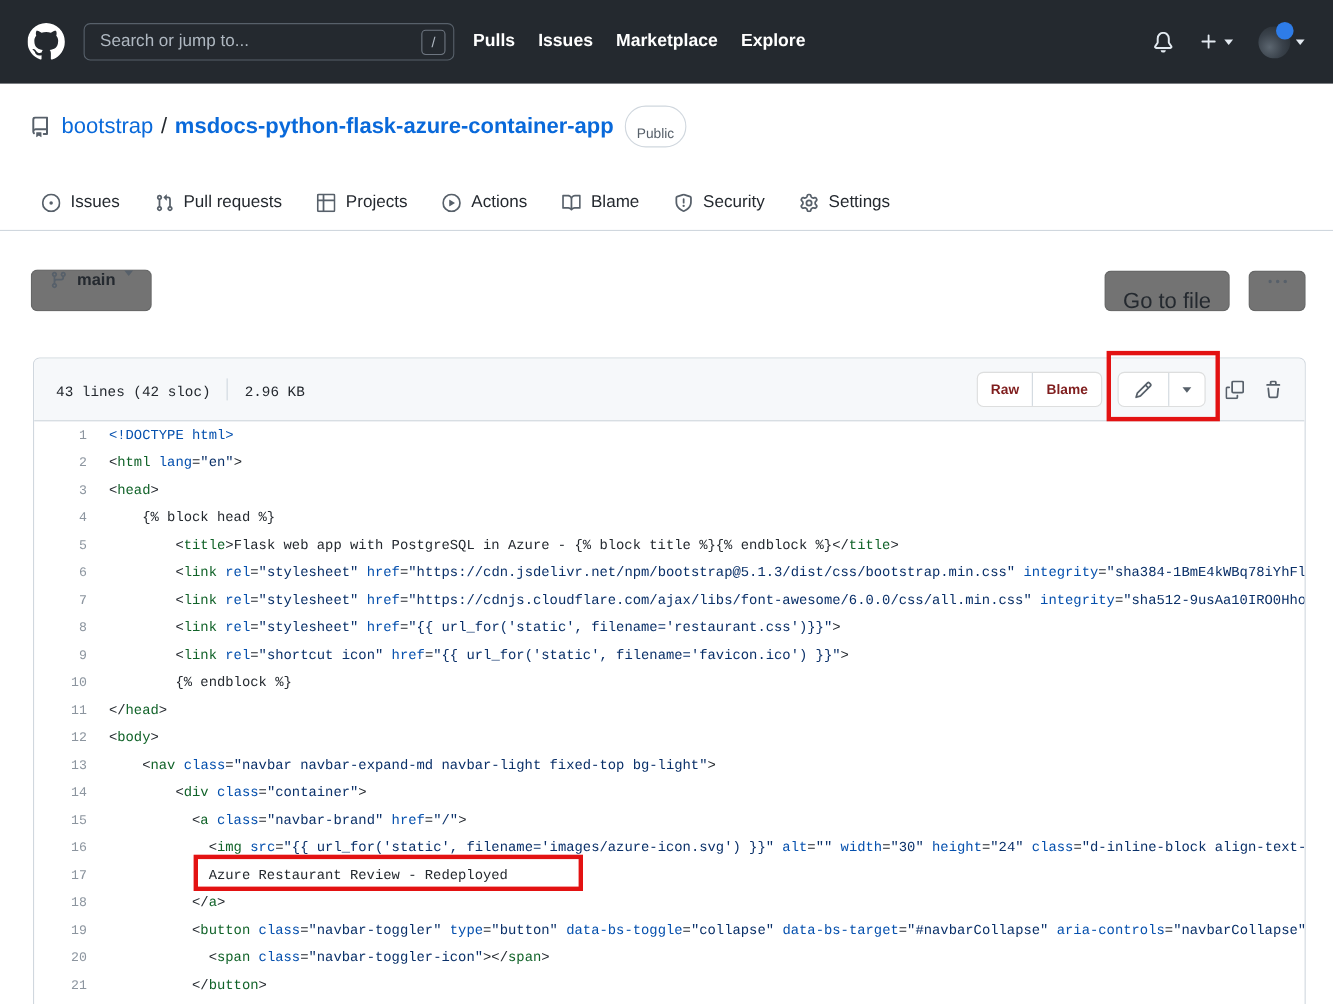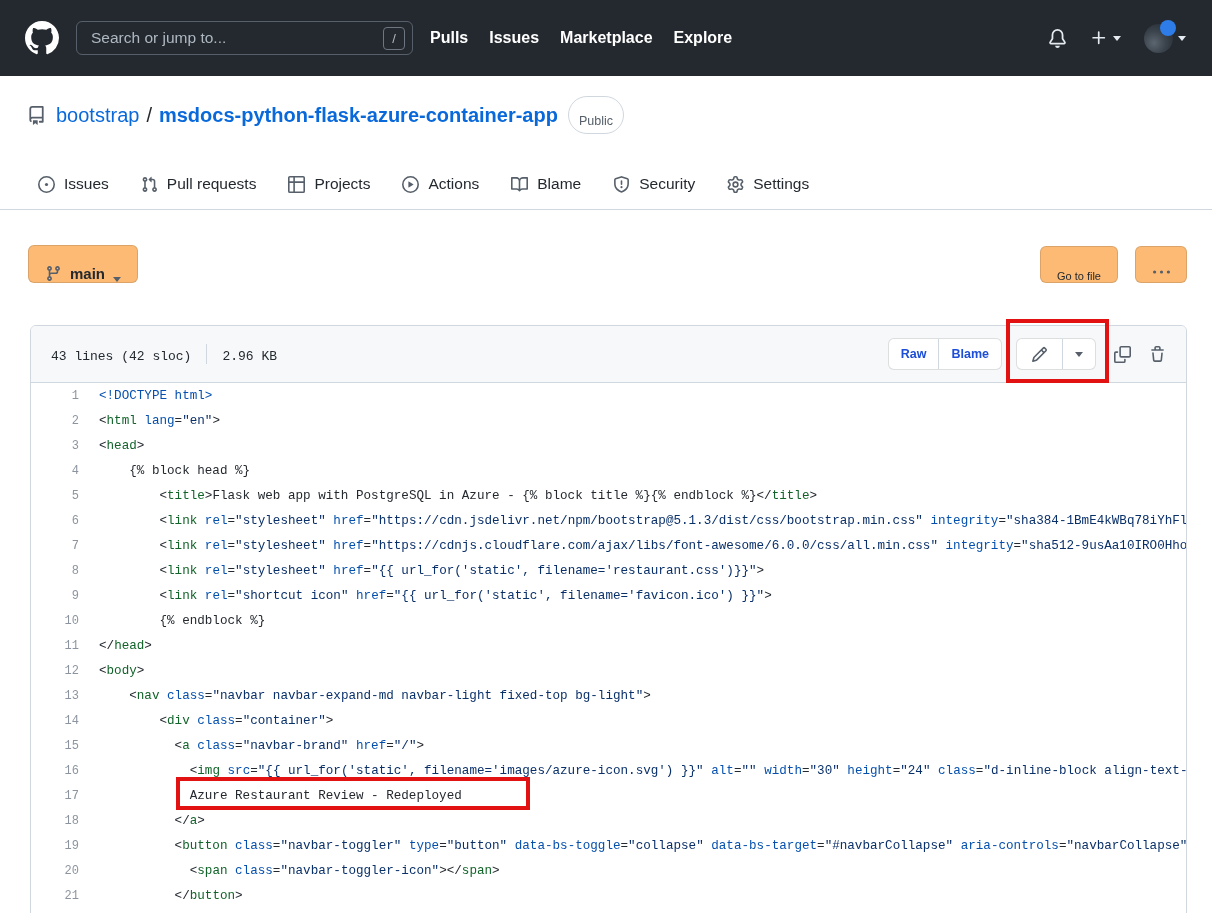--- a/index.html
+++ b/index.html
@@ -47,44 +47,44 @@
   .tabs-row { display:flex; padding:0 22px; margin-top:33px; border-bottom:1px solid #d0d7de; }
   .tab { display:flex; align-items:center; gap:9px; padding:13px 16px 16px; font-size:15.5px;
     color:#24292f; position:relative; cursor:pointer; white-space:nowrap; }
   .tab svg { color:#57606a; flex:none; }
   .tab.active { font-weight:700; }
   .tab.active::after { content:""; position:absolute; left:9px; right:9px; bottom:-1px; height:2px;
     border-radius:3px; background:#fd8c73; }
 
   
   .file-nav { display:flex; align-items:center; padding:0 25px 0 28px; margin-top:35px; height:38px; }
-  .btn { background:#fdba74; border:1px solid rgba(27,31,36,0.15); border-radius:6px;
-    color:#24292f; display:flex; align-items:flex-end; cursor:pointer; }
+  .btn { background:#737373; border:1px solid rgba(27,31,36,0.15); border-radius:6px;
+    color:#24292f; display:flex; align-items:flex-start; cursor:pointer; }
   .branch-btn { height:38px; padding:0 16px; gap:8px; font-size:15px; font-weight:600; }
   .branch-btn svg, .branch-btn .caret { color:#57606a; }
   .crumbs { margin-left:18px; font-size:16.5px; white-space:nowrap; }
   .crumbs a { color:#0969da; text-decoration:none; cursor:pointer; }
   .crumbs .bold { font-weight:700; }
   .crumbs .sep { color:#57606a; margin:0 6px; }
   .crumbs .leaf { color:#24292f; font-weight:700; }
-  .gtf-btn { margin-left:auto; height:37px; padding:0 16px; font-size:11px; }
+  .gtf-btn { margin-left:auto; height:37px; padding:16px 16px; font-size:20px; }
   .kebab-btn { margin-left:17px; width:52px; height:37px; justify-content:center; color:#57606a; }
 
   
   .file-box { margin:42px 25px 0 30px; width:1157px; height:700px;
     border:1px solid #d0d7de; border-radius:6px; overflow:hidden; background:#fff; }
   .file-header { height:57px; background:#f6f8fa; border-bottom:1px solid #d0d7de;
     display:flex; align-items:center; padding:0 20px; }
   .finfo { display:flex; align-items:flex-end; font-family:"Liberation Mono", monospace;
     font-size:13px; color:#24292f; }
   .fdivider { width:1px; height:20px; background:#d0d7de; margin:0 15px; }
   .fh-right { margin-left:auto; display:flex; align-items:center; }
   .seg-group { display:flex; height:32px; background:#ffffff; border:1px solid rgba(27,31,36,0.15);
     border-radius:6px; overflow:hidden; }
-  .seg { padding:0 12px; font-size:12.5px; font-weight:600; color:#1d4ed8; display:flex;
+  .seg { padding:0 12px; font-size:12.5px; font-weight:600; color:#7f1d1d; display:flex;
     align-items:center; cursor:pointer; }
   .seg + .seg { border-left:1px solid #d0d7de; }
   .seg.icon-seg { color:#57606a; }
   .edit-group { margin-left:14px; }
   .fh-icon { margin-left:18px; color:#57606a; cursor:pointer; }
 
   
   .code-area { font-family:"Liberation Mono", monospace; font-size:12.6px; line-height:25px;
     white-space:pre; overflow:hidden; padding-top:1px; }
   .cl { display:flex; height:25px; }

